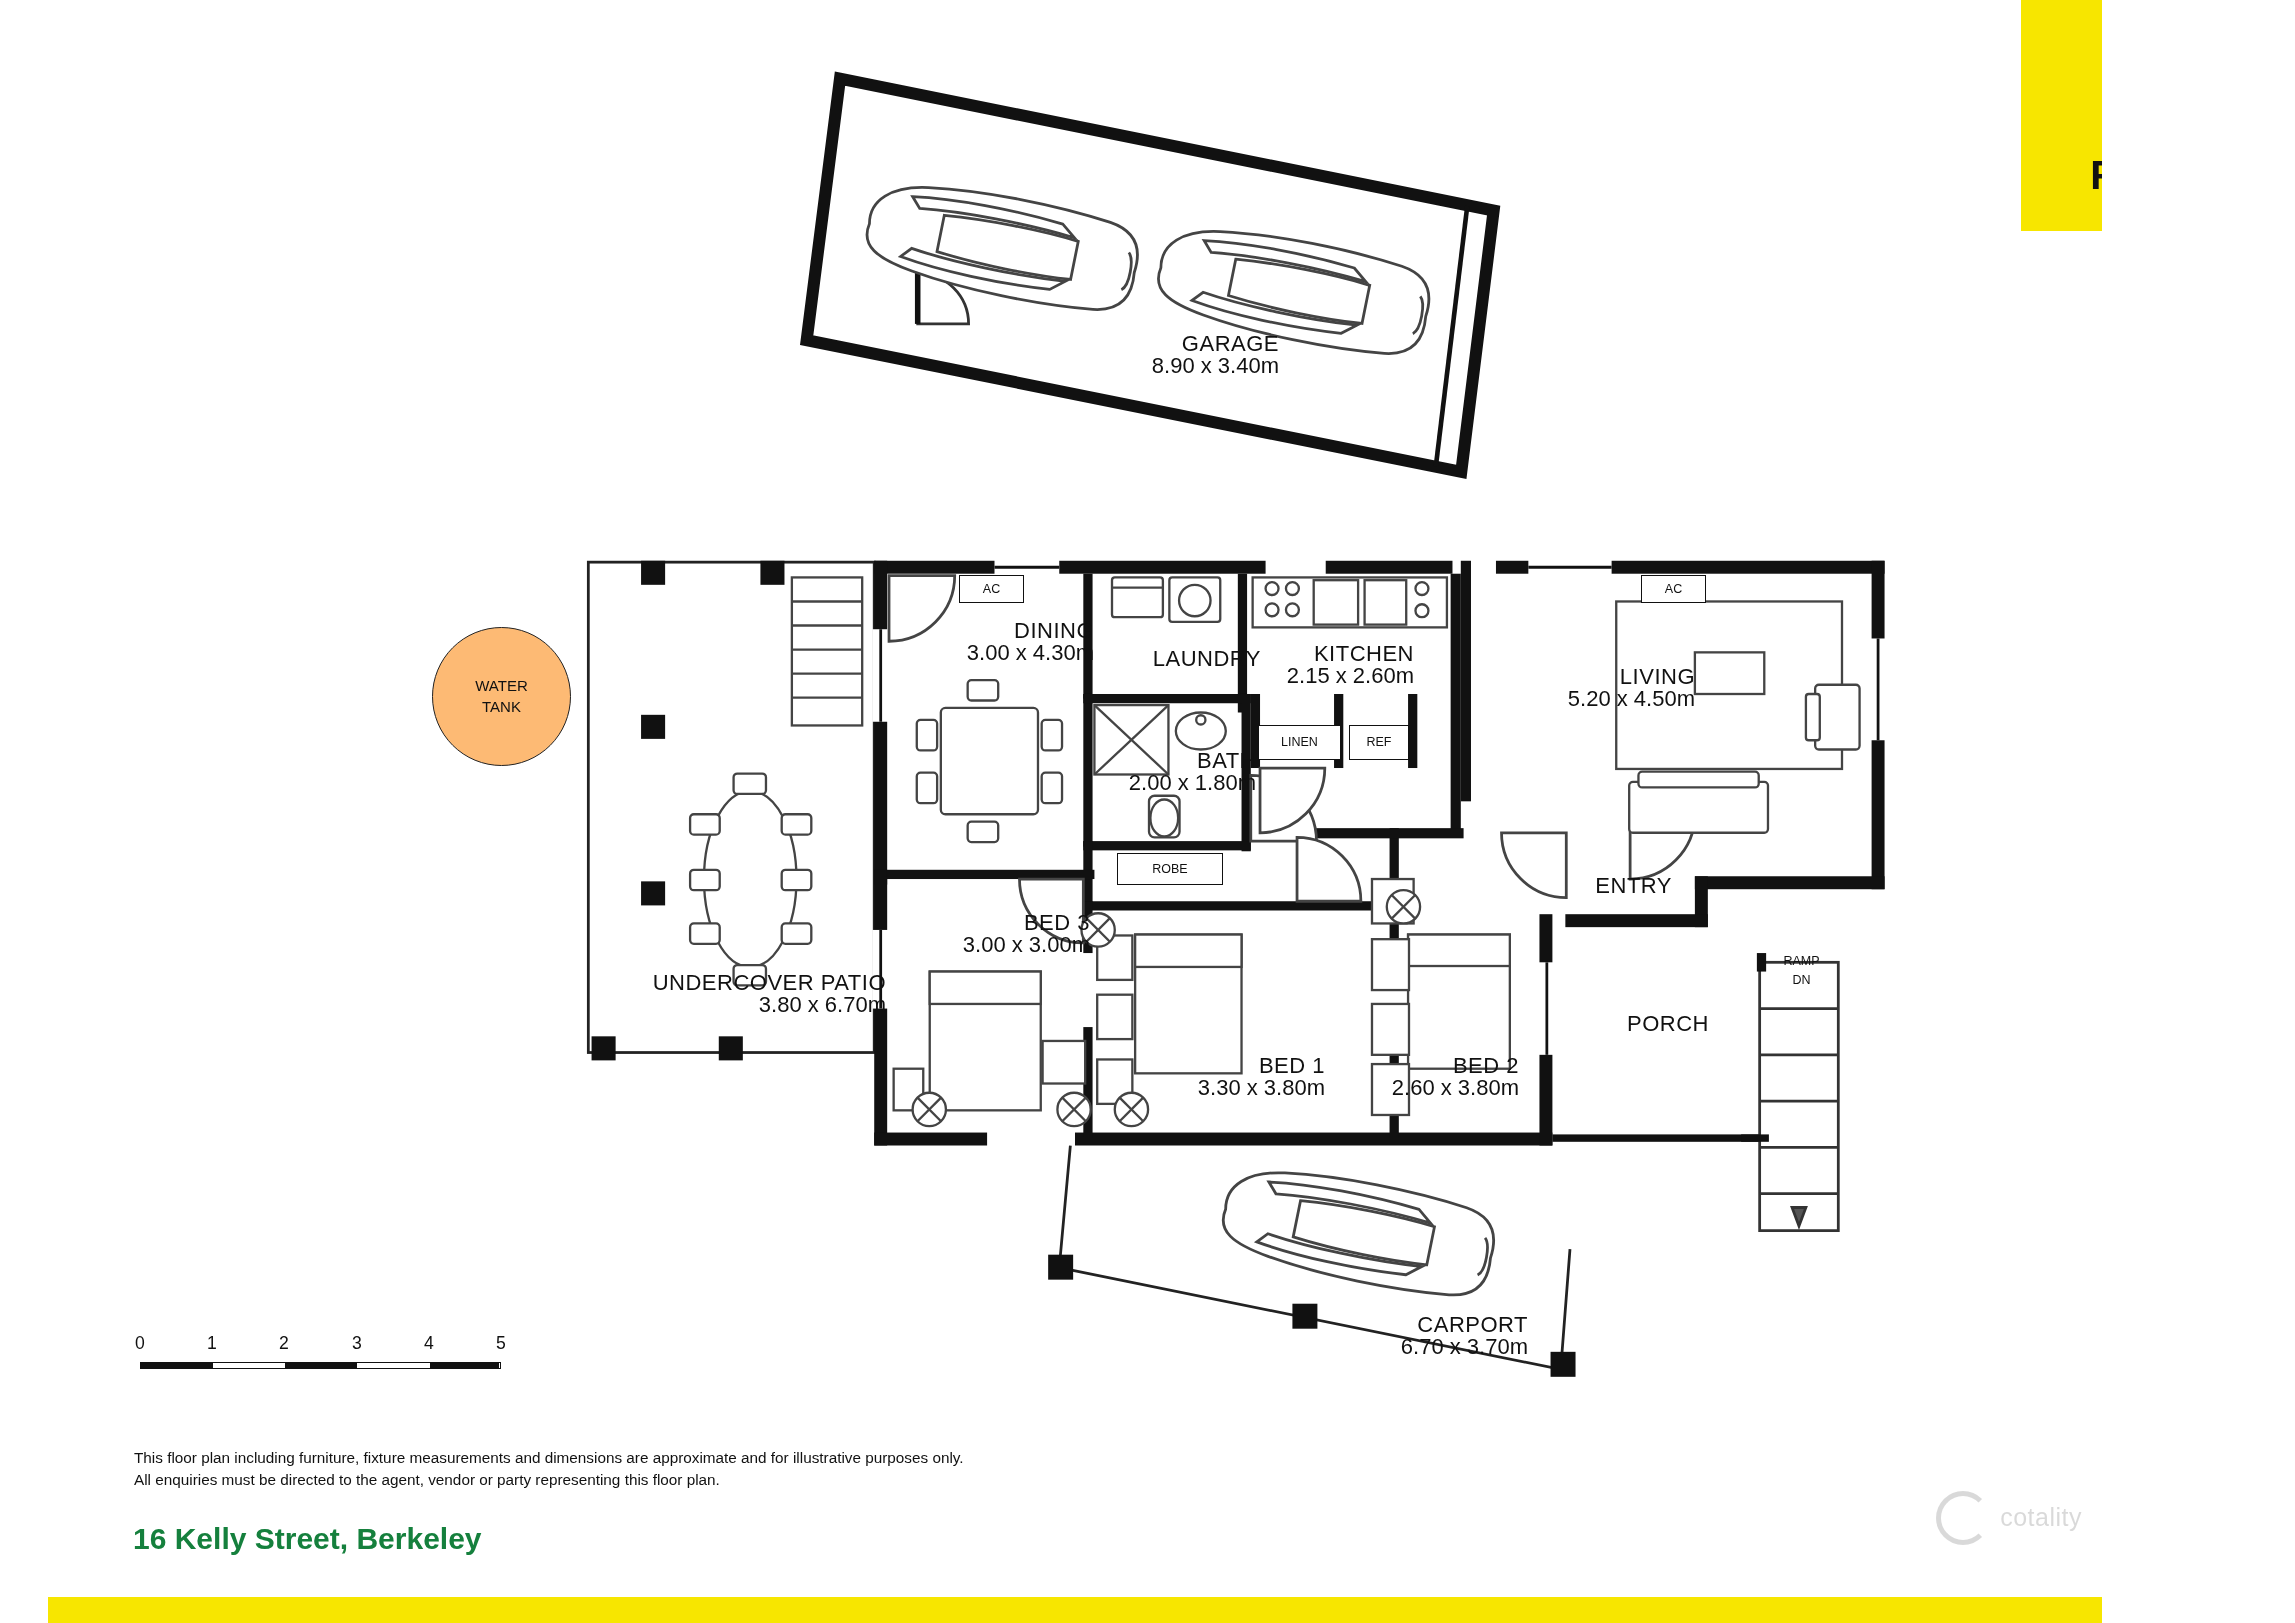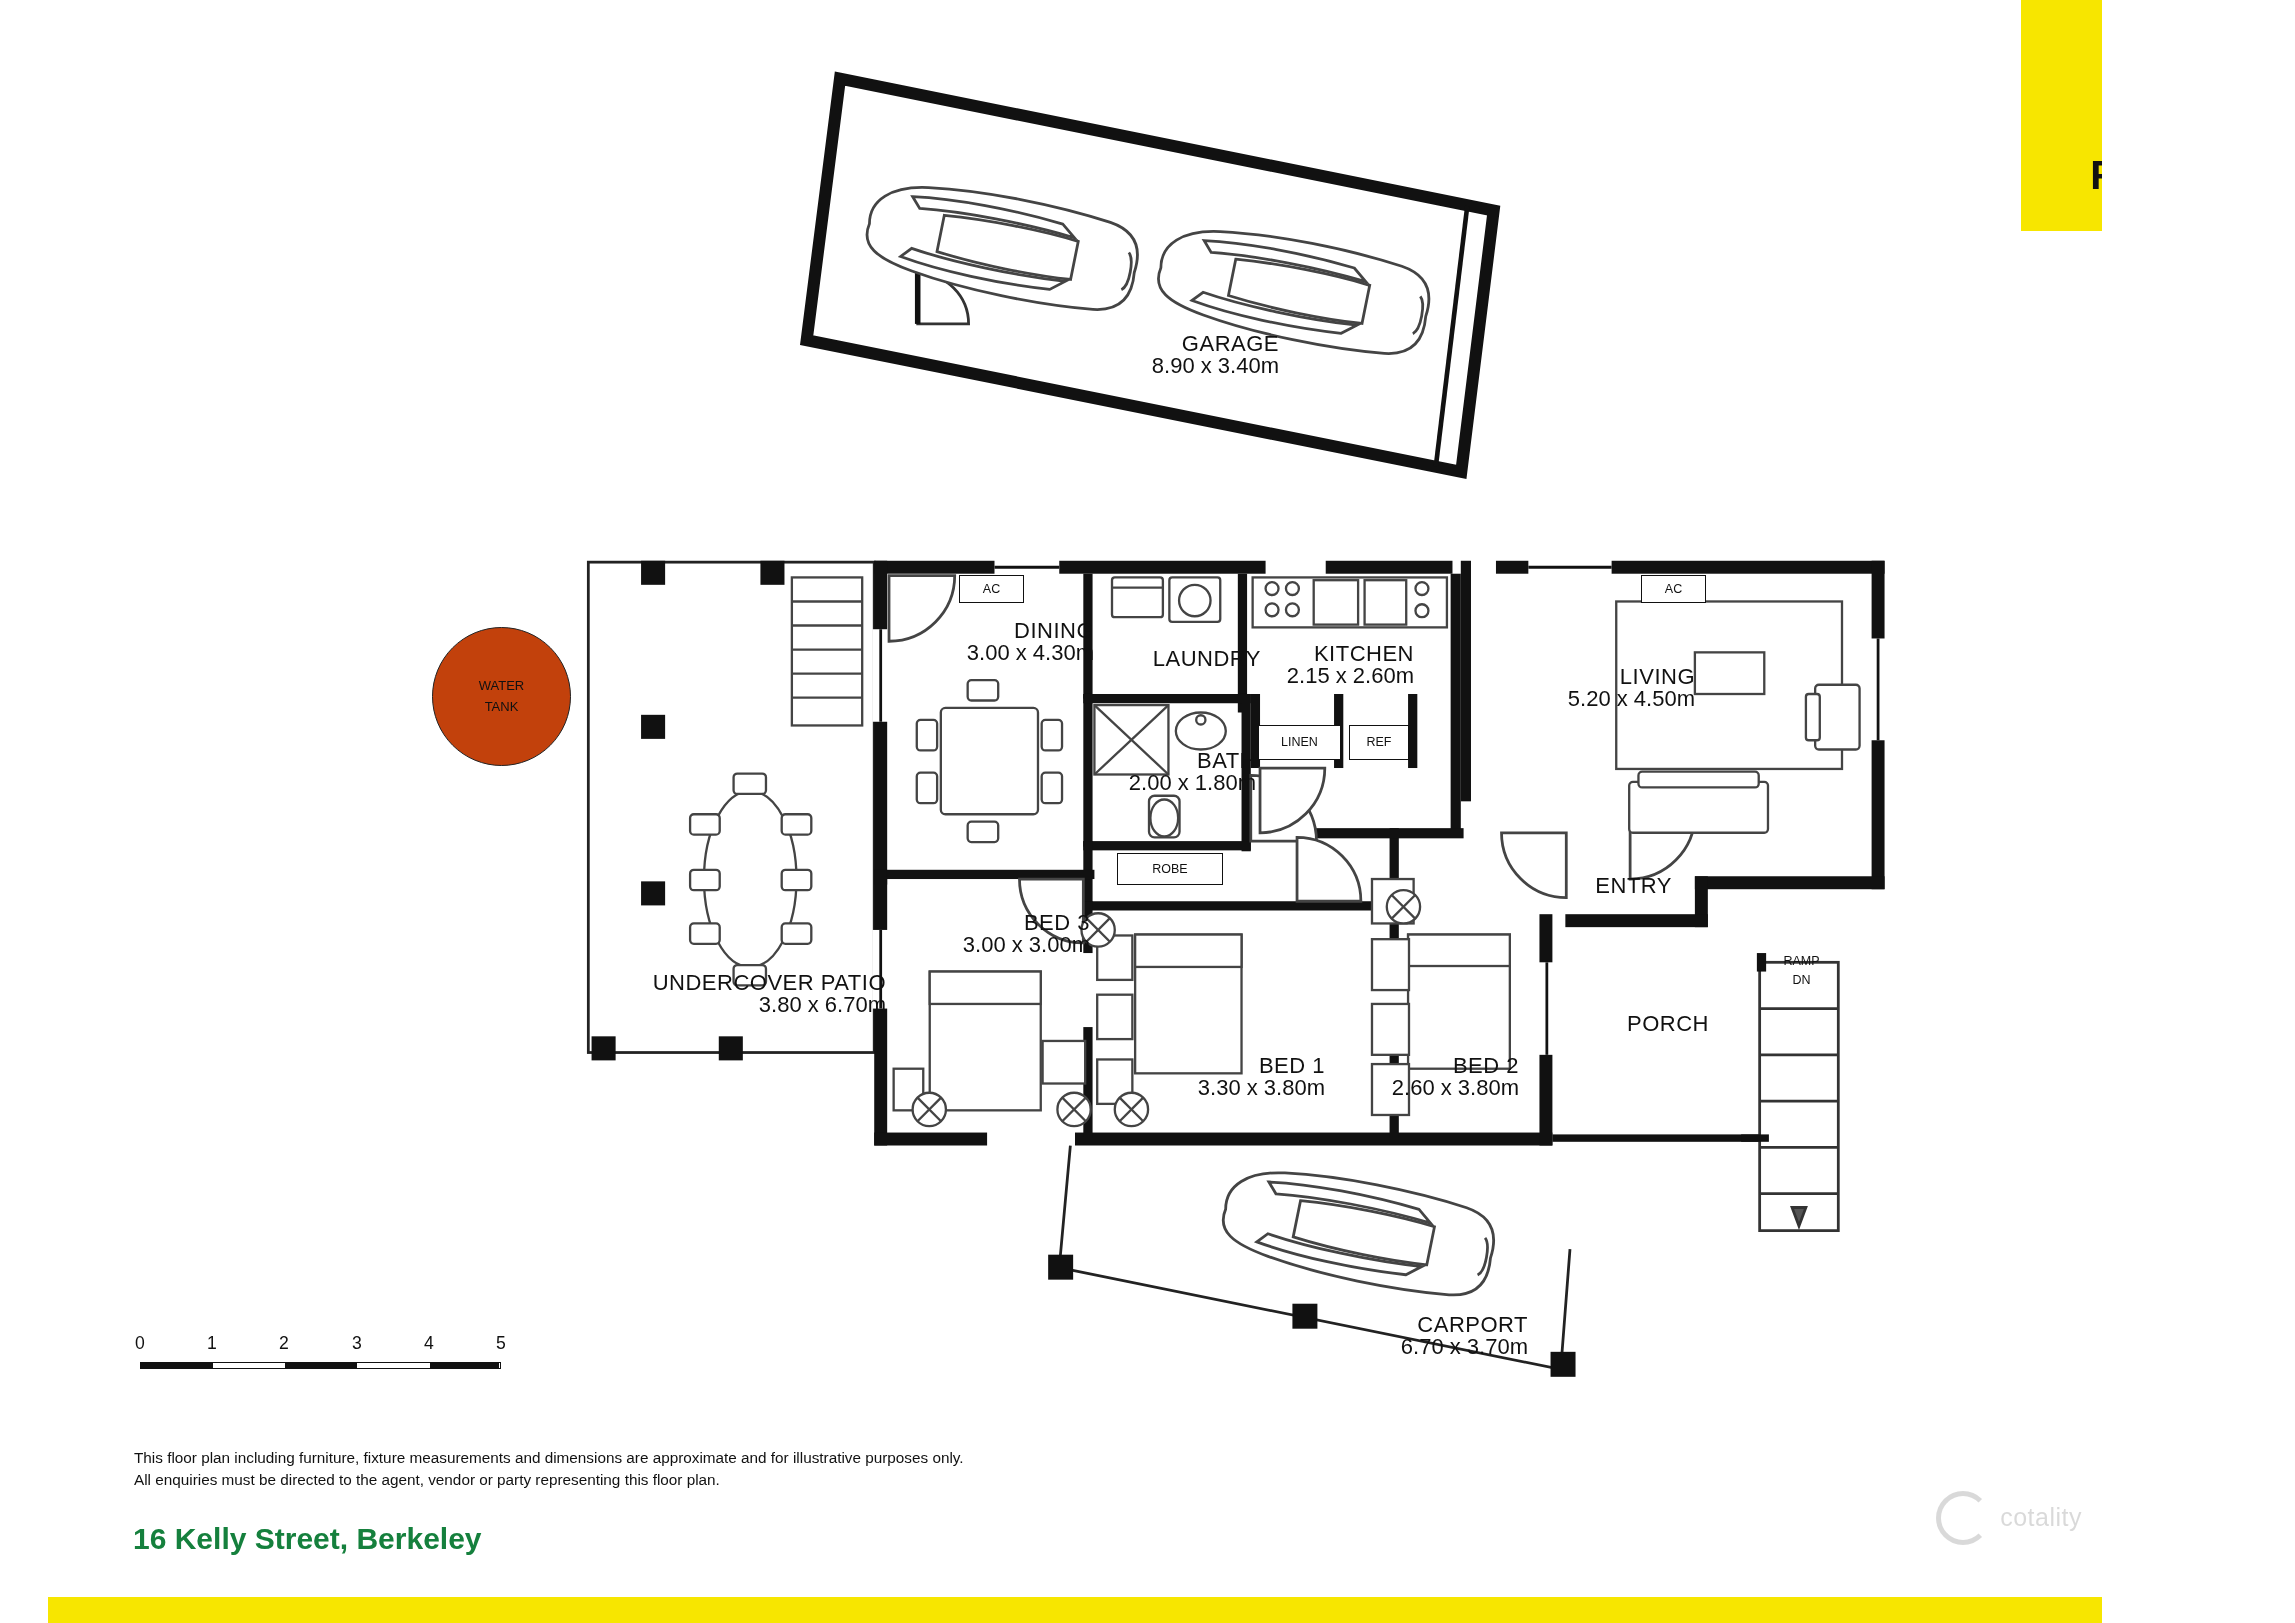--- a/index.html
+++ b/index.html
@@ -121,27 +121,27 @@
     box-sizing: border-box;
     line-height: 1;
     display: flex;
     align-items: center;
     justify-content: center;
   }
   .watertank {
     position: absolute;
     border: 1.4px solid #222222;
     border-radius: 50%;
-    background: #c2410c;
+    background: #fdba74;
     box-sizing: border-box;
     display: flex;
     align-items: center;
     justify-content: center;
     text-align: center;
-    font-size: 13px;
+    font-size: 15px;
     line-height: 20.4px;
     color: #111111;
   }
   svg { display: block; }
   .svg-layer { position: absolute; left: 0; top: 0; width: 2295px; height: 1623px; pointer-events: none; }
 
   
   .watermark {
     position: absolute;
     left: 1888px;

